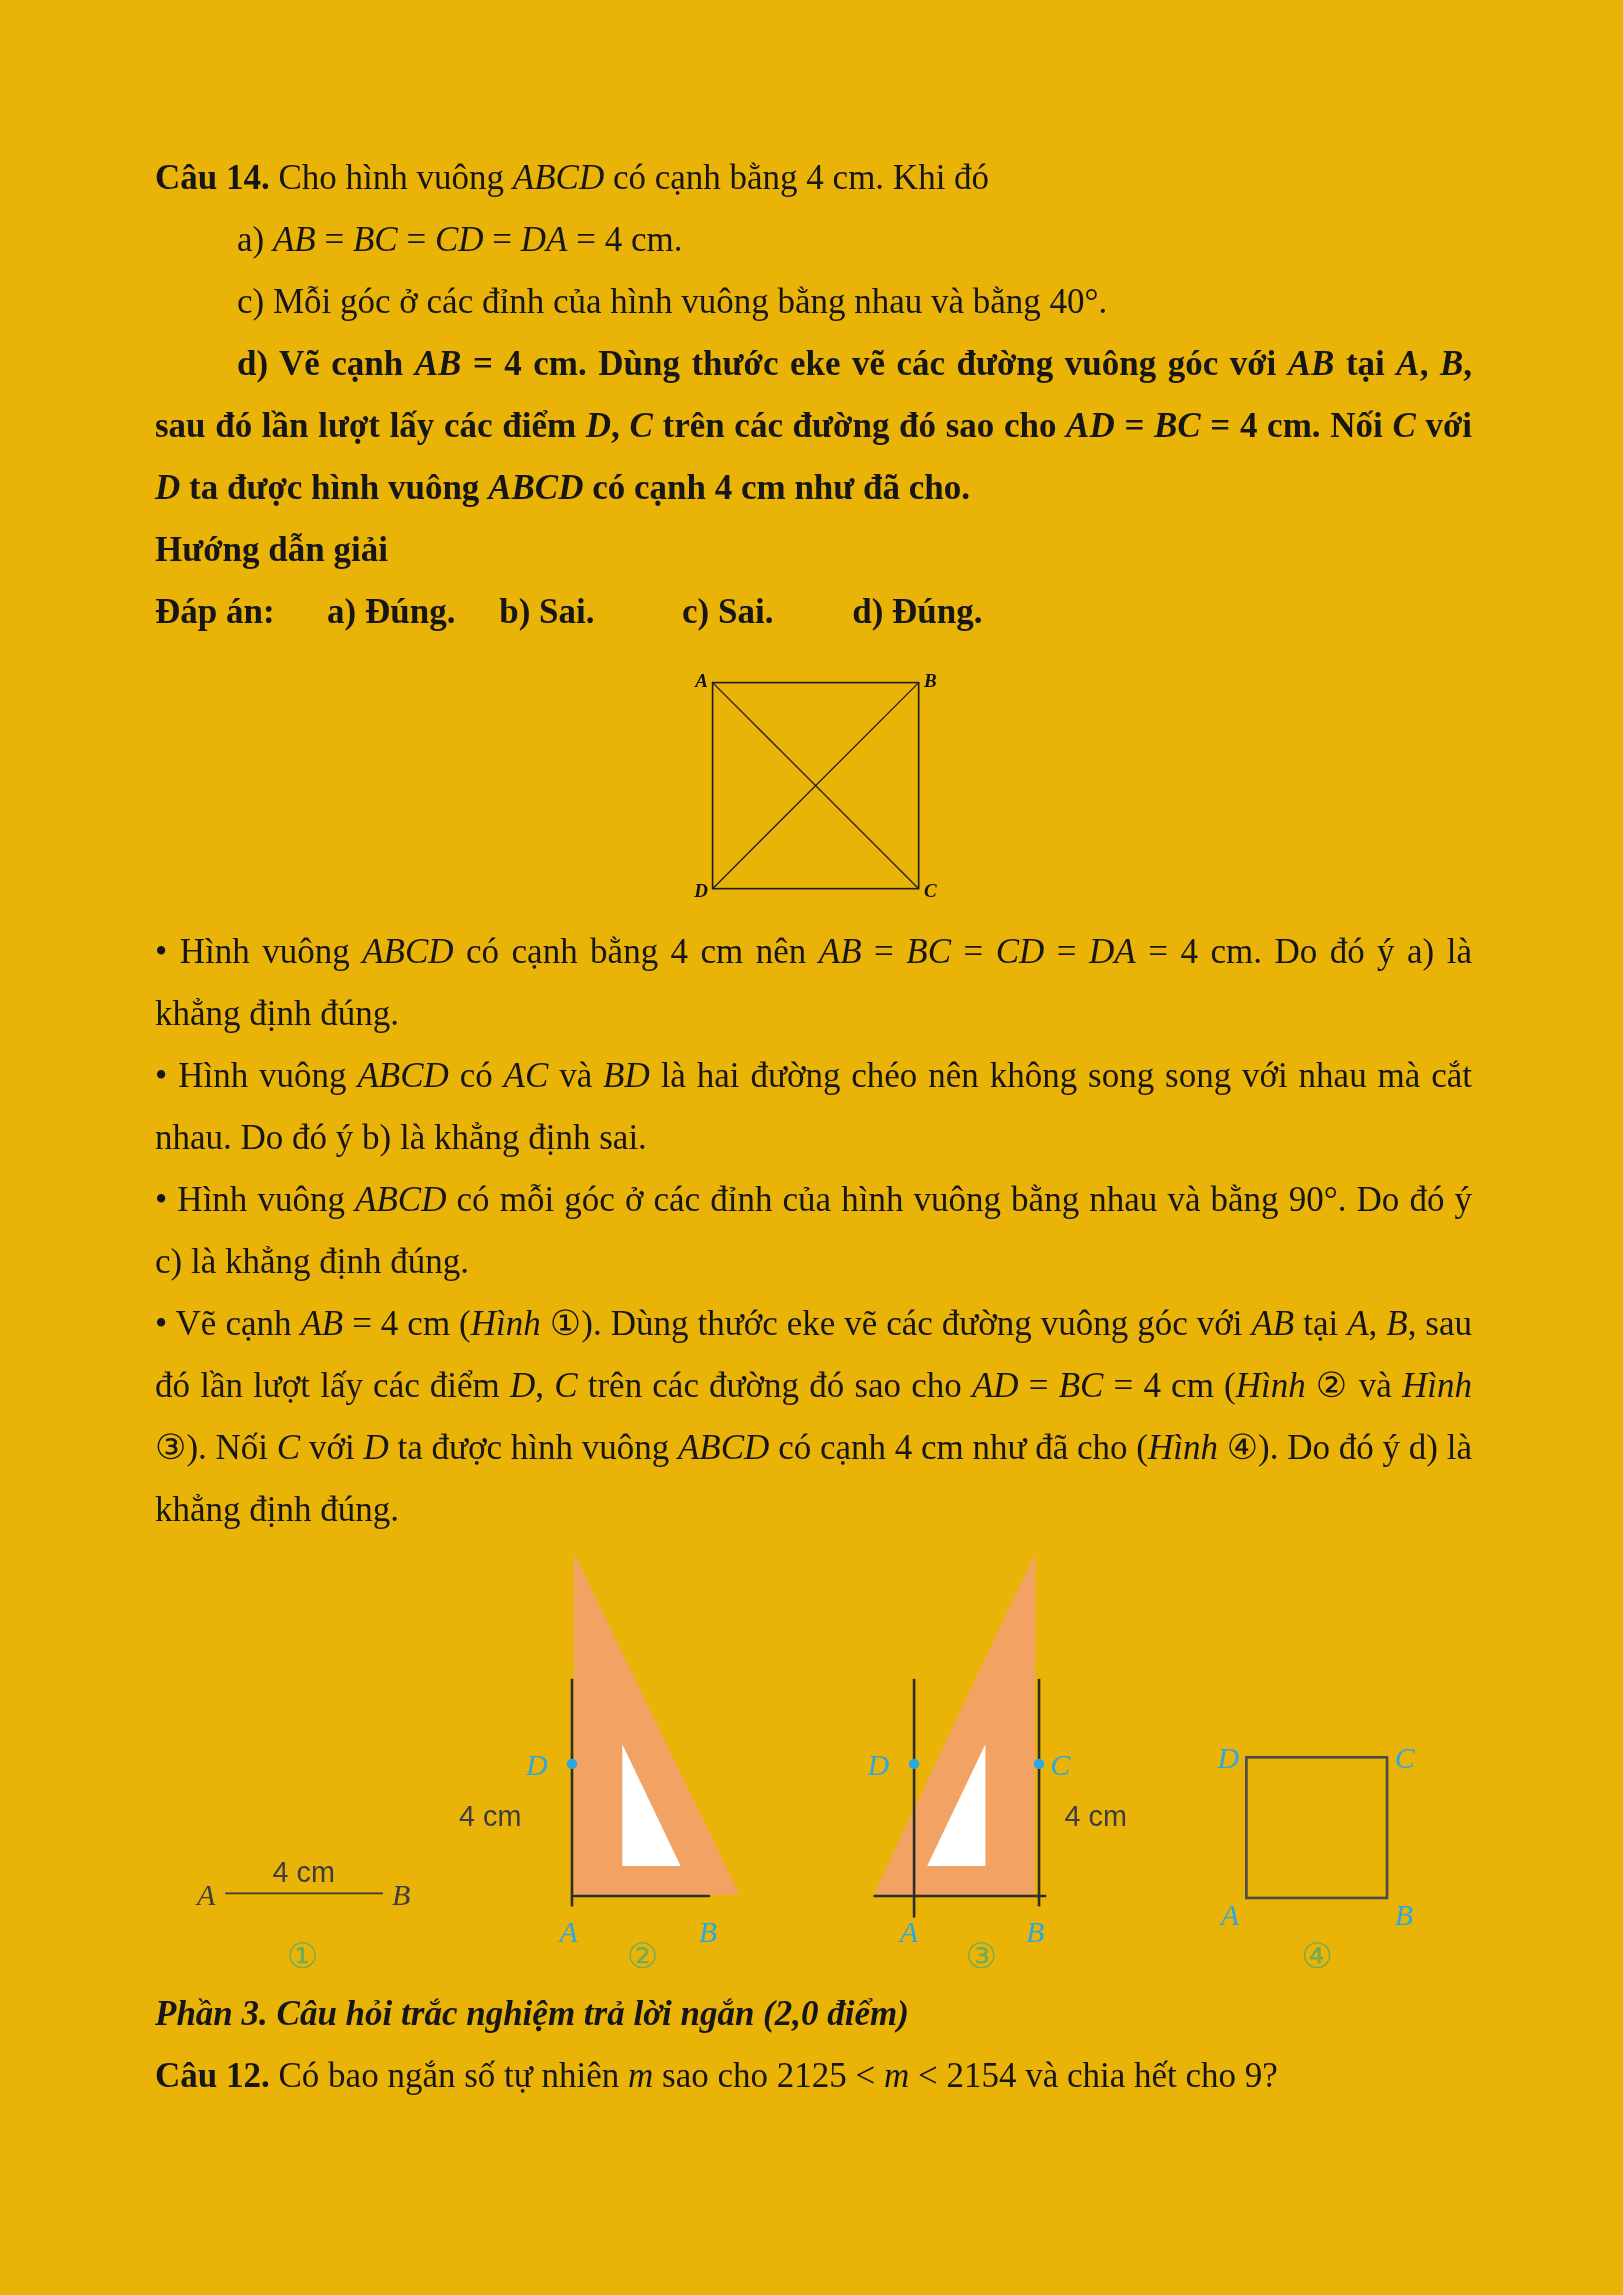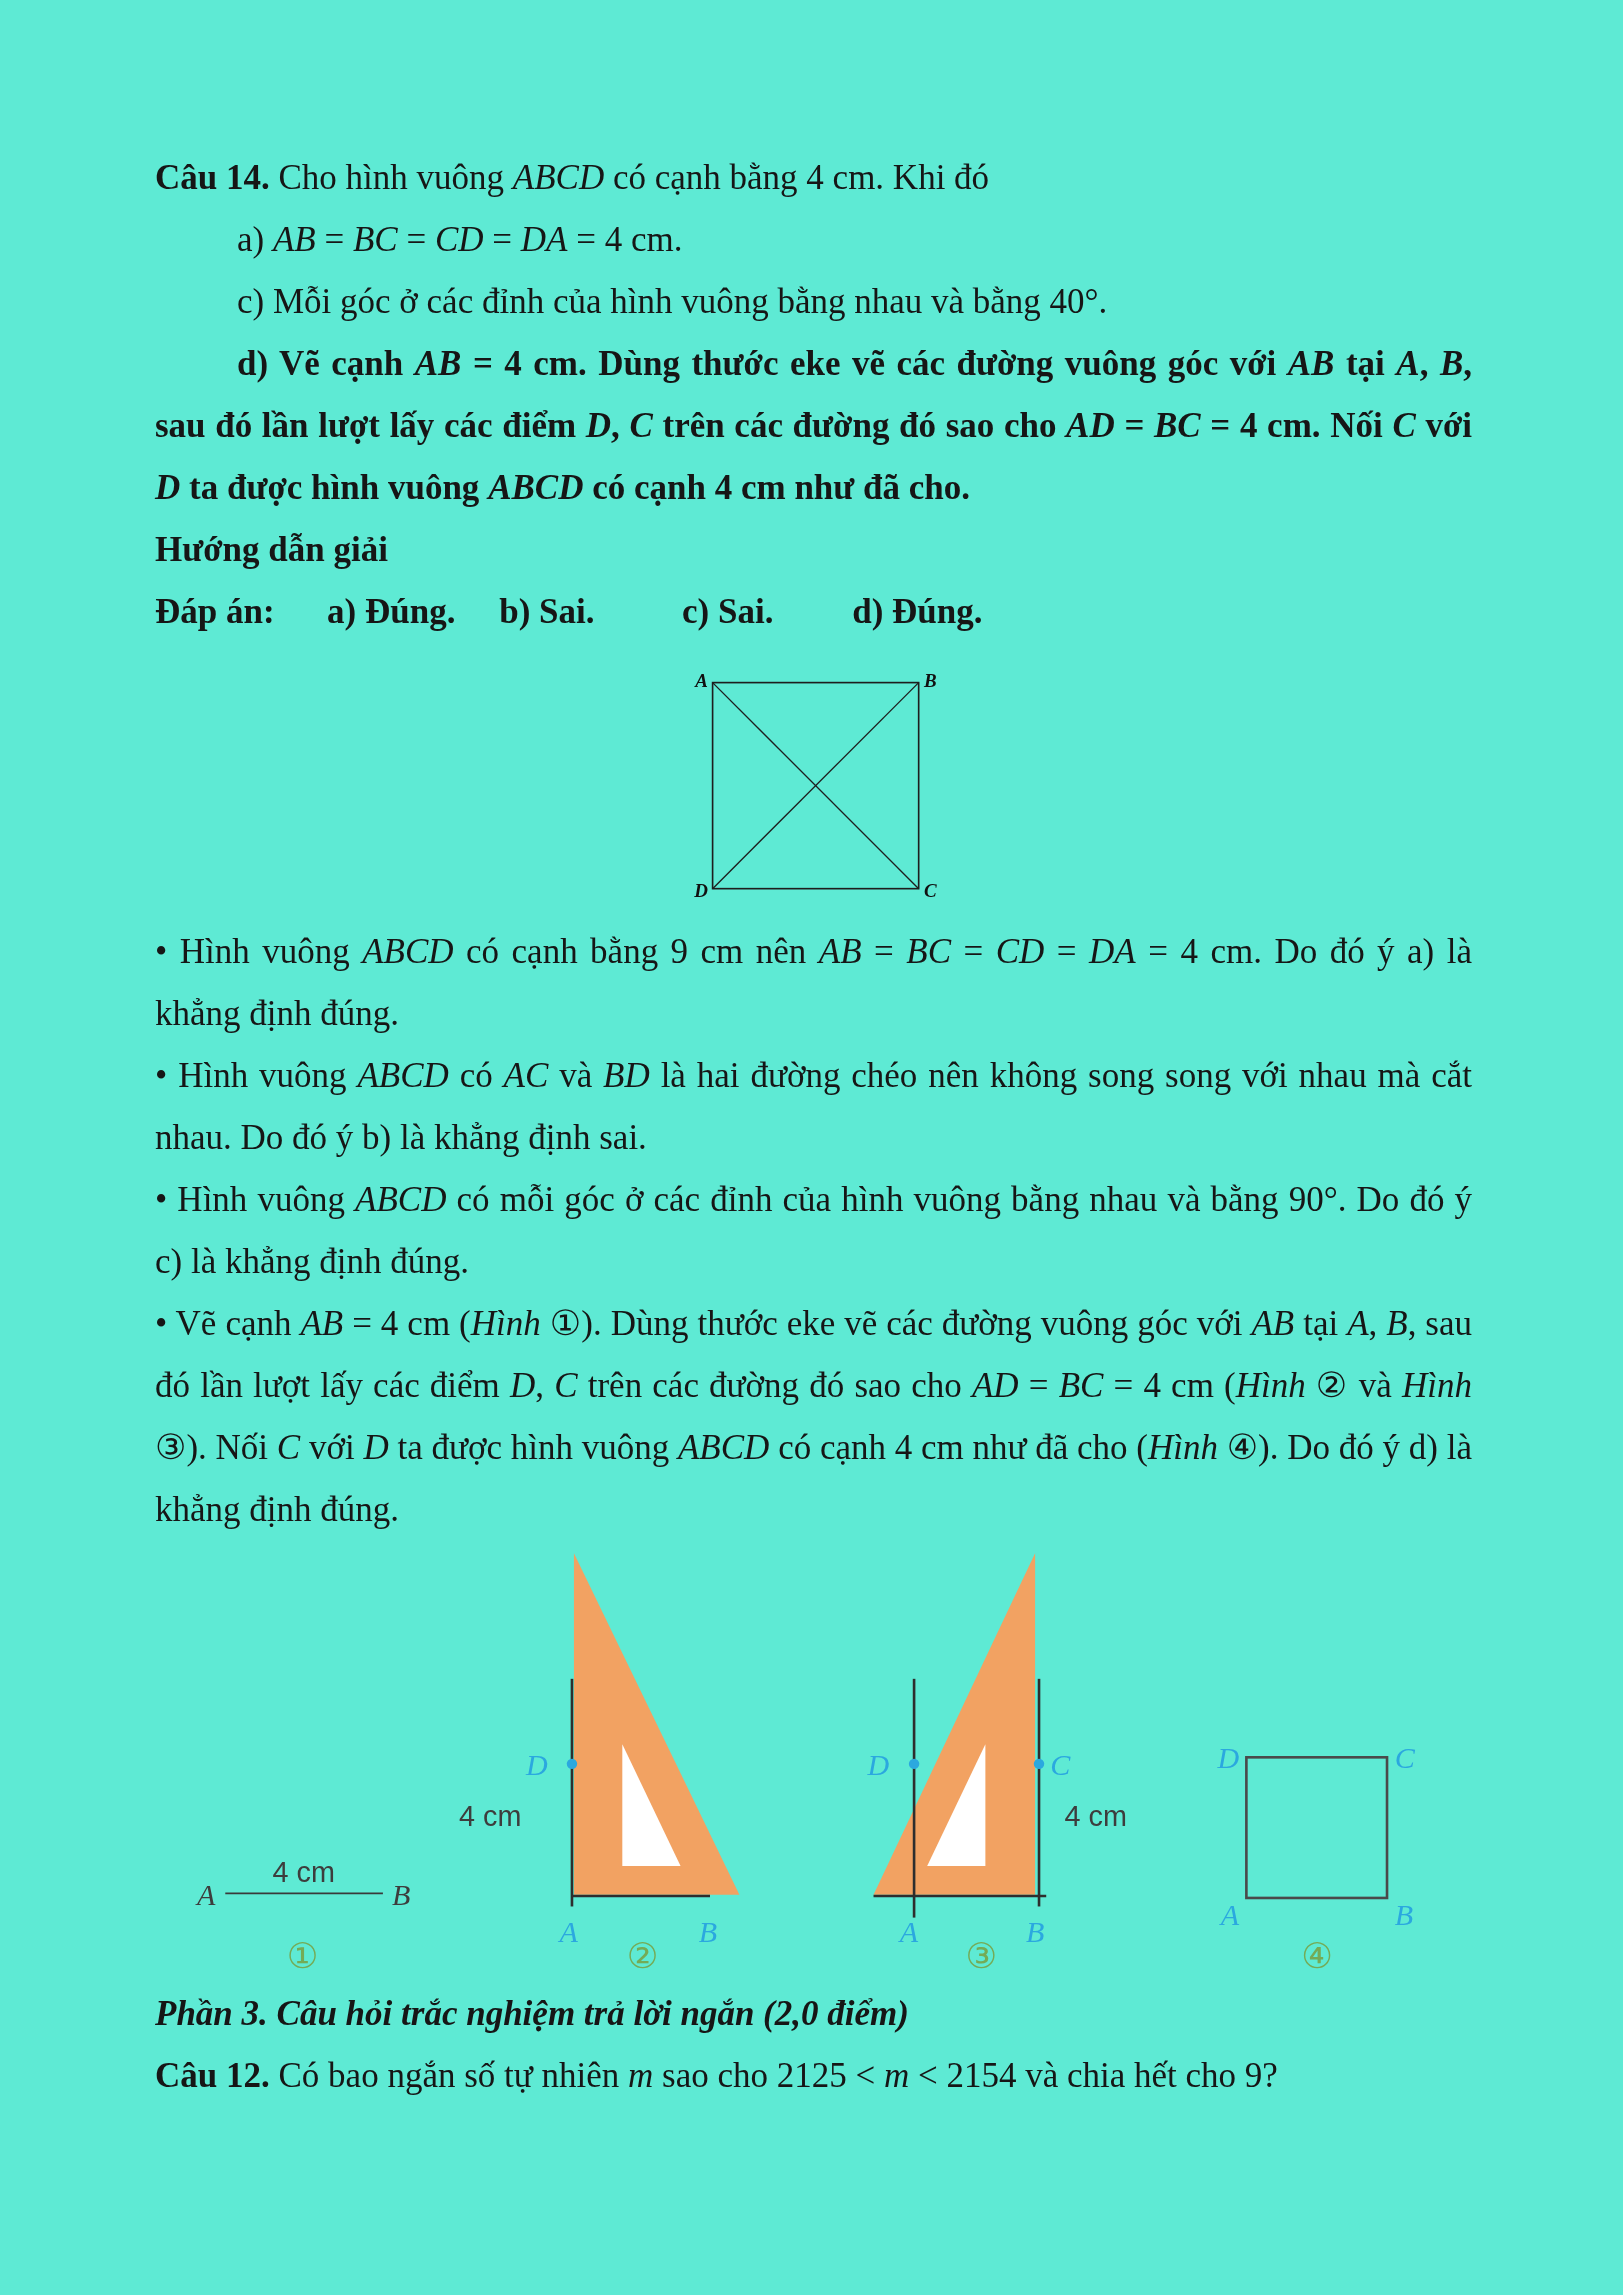--- a/index.html
+++ b/index.html
@@ -1,17 +1,17 @@
 <!DOCTYPE html>
 <html style="--orange: #F2A262; --cyan: #2BA8DF; --green: #74AB56;font-size:10.5px"><head>
 <meta charset="utf-8">
 <style>
   html,body{margin:0;padding:0;background:#e8e8e8;}
   .page{
-    width:1623px;height:2295px;background:#5eead4;box-sizing:border-box;
+    width:1623px;height:2295px;background:#eab308;box-sizing:border-box;
     padding:147px 151px 0 155px;overflow:hidden;
     font-family:"Liberation Serif","DejaVu Serif",serif;
     font-size:35px;color:#161616;
   }
   p.para{margin:0;line-height:62px;}
   .indent{padding-left:82px;}
   .ti{text-indent:82px;font-weight:bold;}
   .justify{text-align:justify;}
   .answers{white-space:pre-wrap;}
   .st-b{font-weight:700;}
@@ -52,21 +52,21 @@
   <svg class="fig-square" width="314" height="262" viewBox="0 0 480 400" style="font-size:53px">
     <rect class="sq" x="85" y="45" width="315" height="315"></rect>
     <line class="sqline" x1="85" y1="45" x2="400" y2="360"></line>
     <line class="sqline" x1="85" y1="360" x2="400" y2="45"></line>
     <text class="sq-label" x="78" y="52" text-anchor="end">A</text>
     <text class="sq-label" x="408" y="52">B</text>
     <text class="sq-label" x="78" y="372" text-anchor="end">D</text>
     <text class="sq-label" x="408" y="372">C</text>
   </svg>
 
-  <p class="para justify"><span>• Hình vuông </span><span class="st-i">ABCD</span><span> có cạnh bằng 9 cm nên </span><span class="st-i">AB</span><span> = </span><span class="st-i">BC</span><span> = </span><span class="st-i">CD</span><span> = </span><span class="st-i">DA</span><span> = 4 cm. Do đó ý a) là khẳng định đúng.</span></p>
+  <p class="para justify"><span>• Hình vuông </span><span class="st-i">ABCD</span><span> có cạnh bằng 4 cm nên </span><span class="st-i">AB</span><span> = </span><span class="st-i">BC</span><span> = </span><span class="st-i">CD</span><span> = </span><span class="st-i">DA</span><span> = 4 cm. Do đó ý a) là khẳng định đúng.</span></p>
   <p class="para justify"><span>• Hình vuông </span><span class="st-i">ABCD</span><span> có </span><span class="st-i">AC</span><span> và </span><span class="st-i">BD</span><span> là hai đường chéo nên không song song với nhau mà cắt nhau. Do đó ý b) là khẳng định sai.</span></p>
   <p class="para justify"><span>• Hình vuông </span><span class="st-i">ABCD</span><span> có mỗi góc ở các đỉnh của hình vuông bằng nhau và bằng 90°. Do đó ý c) là khẳng định đúng.</span></p>
   <p class="para justify"><span>• Vẽ cạnh </span><span class="st-i">AB</span><span> = 4 cm (</span><span class="st-i">Hình</span><span> ①). Dùng thước eke vẽ các đường vuông góc với </span><span class="st-i">AB</span><span> tại </span><span class="st-i">A</span><span>, </span><span class="st-i">B</span><span>, sau đó lần lượt lấy các điểm </span><span class="st-i">D</span><span>, </span><span class="st-i">C</span><span> trên các đường đó sao cho </span><span class="st-i">AD</span><span> = </span><span class="st-i">BC</span><span> = 4 cm (</span><span class="st-i">Hình</span><span> ② và </span><span class="st-i">Hình</span><span> ③). Nối </span><span class="st-i">C</span><span> với </span><span class="st-i">D</span><span> ta được hình vuông </span><span class="st-i">ABCD</span><span> có cạnh 4 cm như đã cho (</span><span class="st-i">Hình</span><span> ④). Do đó ý d) là khẳng định đúng.</span></p>
 
   <svg class="fig-strip" width="1318" height="435" viewBox="0 0 2014 665" style="font-size:53px">
 
     <g>
       <text class="dk" x="92" y="545" text-anchor="end">A</text>
       <line class="bl-thin" x1="107" y1="528" x2="348" y2="528"></line>
       <text class="dim" x="227" y="510" text-anchor="middle">4 cm</text>

